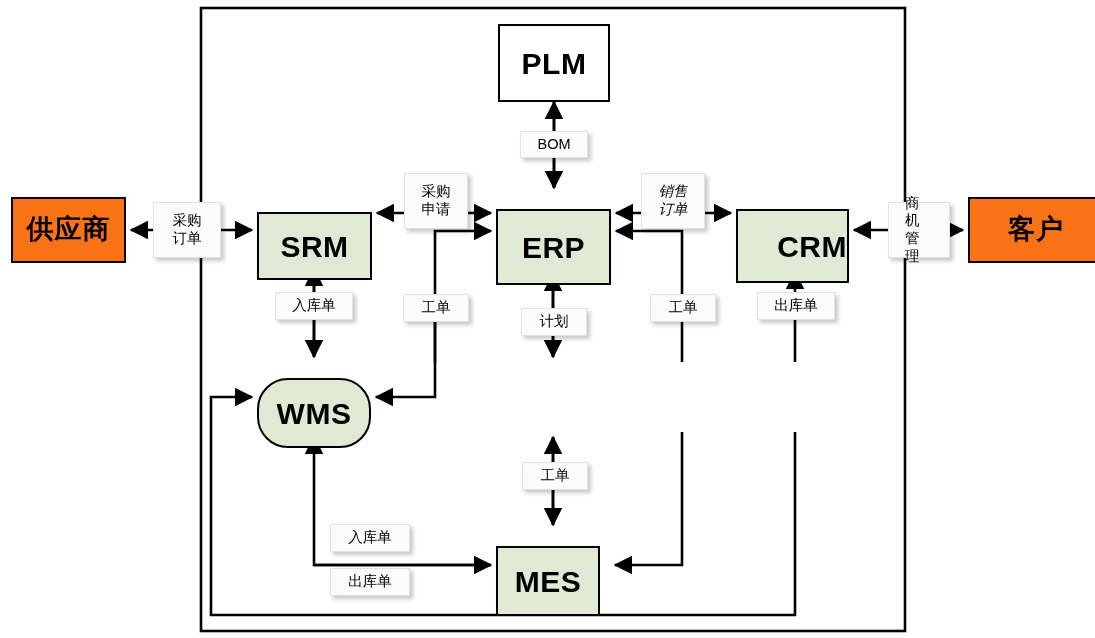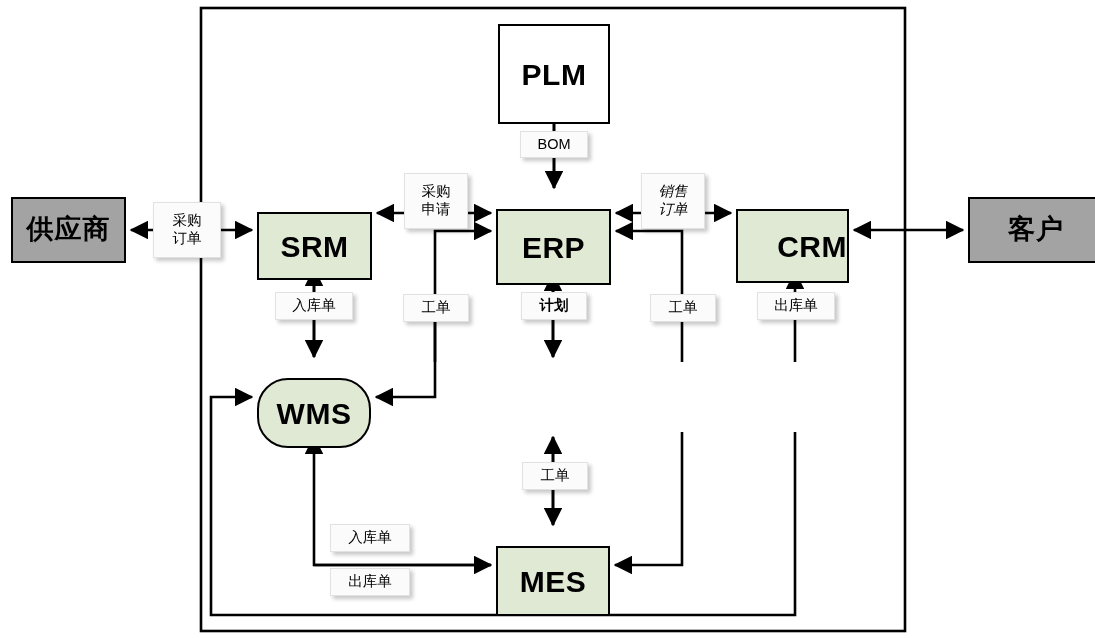--- a/index.html
+++ b/index.html
@@ -4,21 +4,21 @@
 <style>
   html,body{margin:0;padding:0;background:#ffffff;}
   body{font-family:"Liberation Sans","DejaVu Sans",sans-serif;}
   #canvas{position:relative;width:1095px;height:638px;background:#ffffff;overflow:hidden;}
   svg#wires{position:absolute;left:0;top:0;width:1095px;height:638px;}
 
   .node{position:absolute;box-sizing:border-box;border:2.5px solid #000;display:flex;
         align-items:center;justify-content:center;text-align:center;line-height:1.1;}
   .node.green{background:#dfe9d3;margin-top:16px;}
   .node.white{background:#ffffff;}
-  .node.grey{background:#a3a3a3;}
+  .node.grey{background:#f97316;}
   .node .lbl{font-weight:bold;color:#000;}
   .node.latin .lbl{font-size:30px;letter-spacing:.5px;}
   .node.cjk .lbl{font-size:27px;letter-spacing:1px;}
 
   .edgelabel{position:absolute;box-sizing:border-box;background:#fbfbfb;
              border:1px solid #e2e2e2;color:#000;font-size:14.5px;line-height:1.22;
              display:flex;align-items:center;justify-content:center;text-align:left;
              padding:2px 16px;box-shadow:3px 3px 4px rgba(0,0,0,.22);white-space:pre-line;}
 </style>
 </head>
@@ -70,21 +70,21 @@
       <path d="M 682 432 L 682 565 L 615 565" marker-end="url(#ah)"></path>
 
       <path d="M 795 432 L 795 615 L 211 615 L 211 397 L 252 397" marker-end="url(#ah)"></path>
 
       <path d="M 491 565 L 314 565 L 314 437" marker-end="url(#ah)"></path>
 
       <path d="M 314 565 L 491 565" marker-end="url(#ah)"></path>
     </g>
   </svg>
 
-  <div class="node white latin" style="left:498px;top:24px;width:112px;height:100px;text-align:center;">
+  <div class="node white latin" style="left:498px;top:24px;width:112px;height:78px;text-align:center;">
     <span class="lbl">PLM</span>
   </div>
 
   <div class="node grey cjk" style="left:11px;top:197px;width:115px;height:66px;">
     <span class="lbl">供应商</span>
   </div>
 
   <div class="node green latin" style="left:257px;top:196px;width:115px;height:68px;">
     <span class="lbl">SRM</span>
   </div>
@@ -100,33 +100,35 @@
   <div class="node grey cjk" style="left:968px;top:197px;width:136px;height:66px;">
     <span class="lbl">客户</span>
   </div>
 
   <div class="node green latin" style="left:257px;top:362px;width:114px;height:70px;border-radius:31px;">
     <span class="lbl">WMS</span>
   </div>
 
 
 
-  <div class="node green latin" style="left:496px;top:530px;width:114px;height:70px;">
+  <div class="node green latin" style="left:496px;top:530px;width:104px;height:70px;">
     <span class="lbl">MES</span>
   </div>
 
   <div class="edgelabel" style="left:153px;top:202px;width:68px;height:56px;">采购
 订单</div>
   <div class="edgelabel" style="left:520px;top:131px;width:68px;height:27px;">BOM</div>
   <div class="edgelabel" style="left:404px;top:173px;width:64px;height:56px;">采购
 申请</div>
   <div class="edgelabel" style="left:641px;top:173px;width:64px;height:56px;font-style:italic;">销售
 订单</div>
+  <div class="edgelabel" style="left:888px;top:202px;width:62px;height:56px;">商机
+管理</div>
   <div class="edgelabel" style="left:275px;top:292px;width:78px;height:28px;">入库单</div>
   <div class="edgelabel" style="left:403px;top:294px;width:66px;height:28px;">工单</div>
-  <div class="edgelabel" style="left:521px;top:292px;width:66px;height:28px;font-weight:bold;">计划</div>
+  <div class="edgelabel" style="left:521px;top:308px;width:66px;height:28px;">计划</div>
   <div class="edgelabel" style="left:650px;top:294px;width:66px;height:28px;">工单</div>
   <div class="edgelabel" style="left:757px;top:292px;width:78px;height:28px;">出库单</div>
   <div class="edgelabel" style="left:522px;top:462px;width:66px;height:28px;">工单</div>
   <div class="edgelabel" style="left:330px;top:524px;width:80px;height:28px;">入库单</div>
   <div class="edgelabel" style="left:330px;top:568px;width:80px;height:28px;">出库单</div>
 
 </div>
 
 </body></html>

